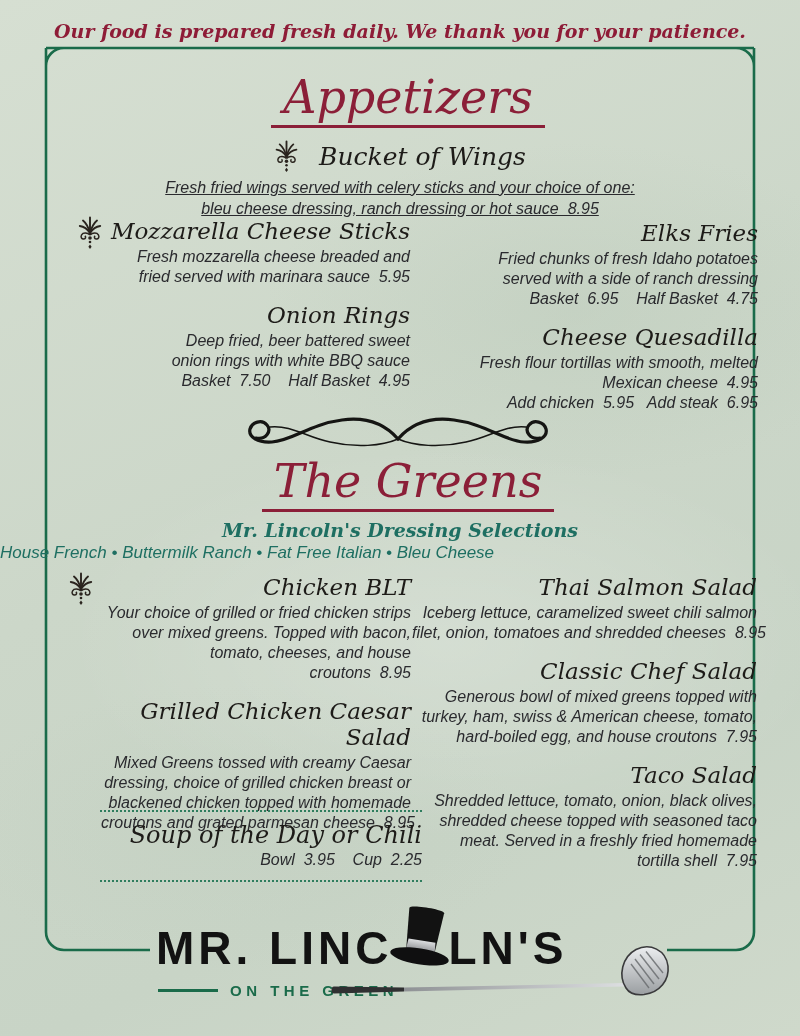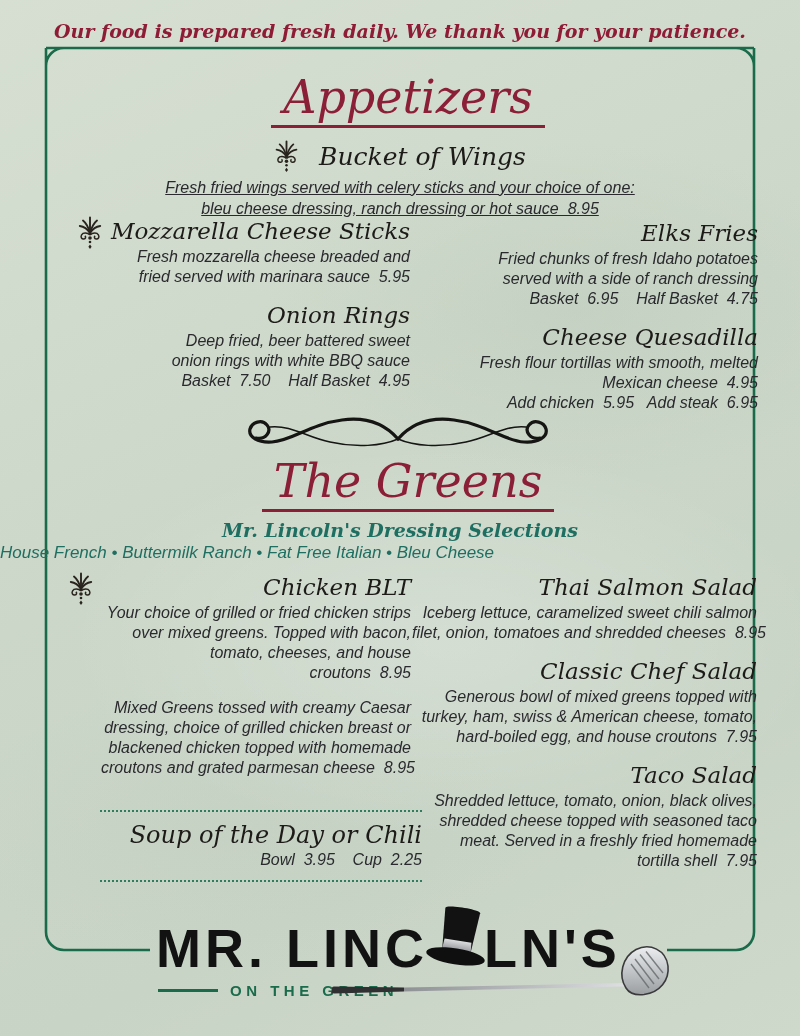--- a/index.html
+++ b/index.html
@@ -43,21 +43,21 @@
   .dress-list { top:543px; left:0; width:100%; text-align:left;
     font:italic 17px/1.2 "Liberation Sans", sans-serif; color:#1e6f62; }
 
   .soup { top:810px; left:100px; width:322px; text-align:right; }
   .dotted { border-top:2px dotted #2e7d5e; height:0; }
   .soup-name { margin-top:8px; font:italic 24px/30px "DejaVu Serif", serif; color:#1d1b18; }
   .soup-prices { font:italic 16px/20px "Liberation Sans", sans-serif; color:#2a2a2e;
     white-space:pre; margin-bottom:10px; }
 
   .logo-name { top:920px; left:156px; display:flex; align-items:flex-end;
-    font-family:"Liberation Sans", sans-serif; font-weight:bold; font-size:54px;
+    font-family:"Liberation Sans", sans-serif; font-weight:bold; font-size:46px;
     line-height:56px; letter-spacing:4px; color:#121212; }
   .hat-slot { position:relative; width:56px; height:56px; }
   .hat-slot svg { position:absolute; left:-12px; bottom:-8px; }
   .logo-tagline { top:983px; left:158px; display:flex; align-items:center; }
   .tagline-line { width:60px; height:3px; background:#1a6b4a; margin-right:12px; }
   .tagline-text { font:bold 15px/1 "Liberation Sans", sans-serif; letter-spacing:4.5px; color:#1a6b4a; }
 </style>
 </head>
 <body>
 
@@ -162,20 +162,21 @@
       <svg class="fleuron" width="26" height="34">
           <use href="#fleuron"></use>
         </svg>
       <div class="item-name">Chicken BLT</div>
       <div class="item-desc">Your choice of grilled or fried chicken strips
 over mixed greens. Topped with bacon,
 tomato, cheeses, and house
 croutons  8.95</div>
     </div>
     <div class="item">
+      <div class="item-name">Grilled Chicken Caesar Salad</div>
       <div class="item-desc">Mixed Greens tossed with creamy Caesar
 dressing, choice of grilled chicken breast or
 blackened chicken topped with homemade
 croutons and grated parmesan cheese  8.95</div>
     </div>
   </div>
 
   <div class="col" style="left:412px; top:574px; width:345px;">
     <div class="item">
       <div class="item-name">Thai Salmon Salad</div>

